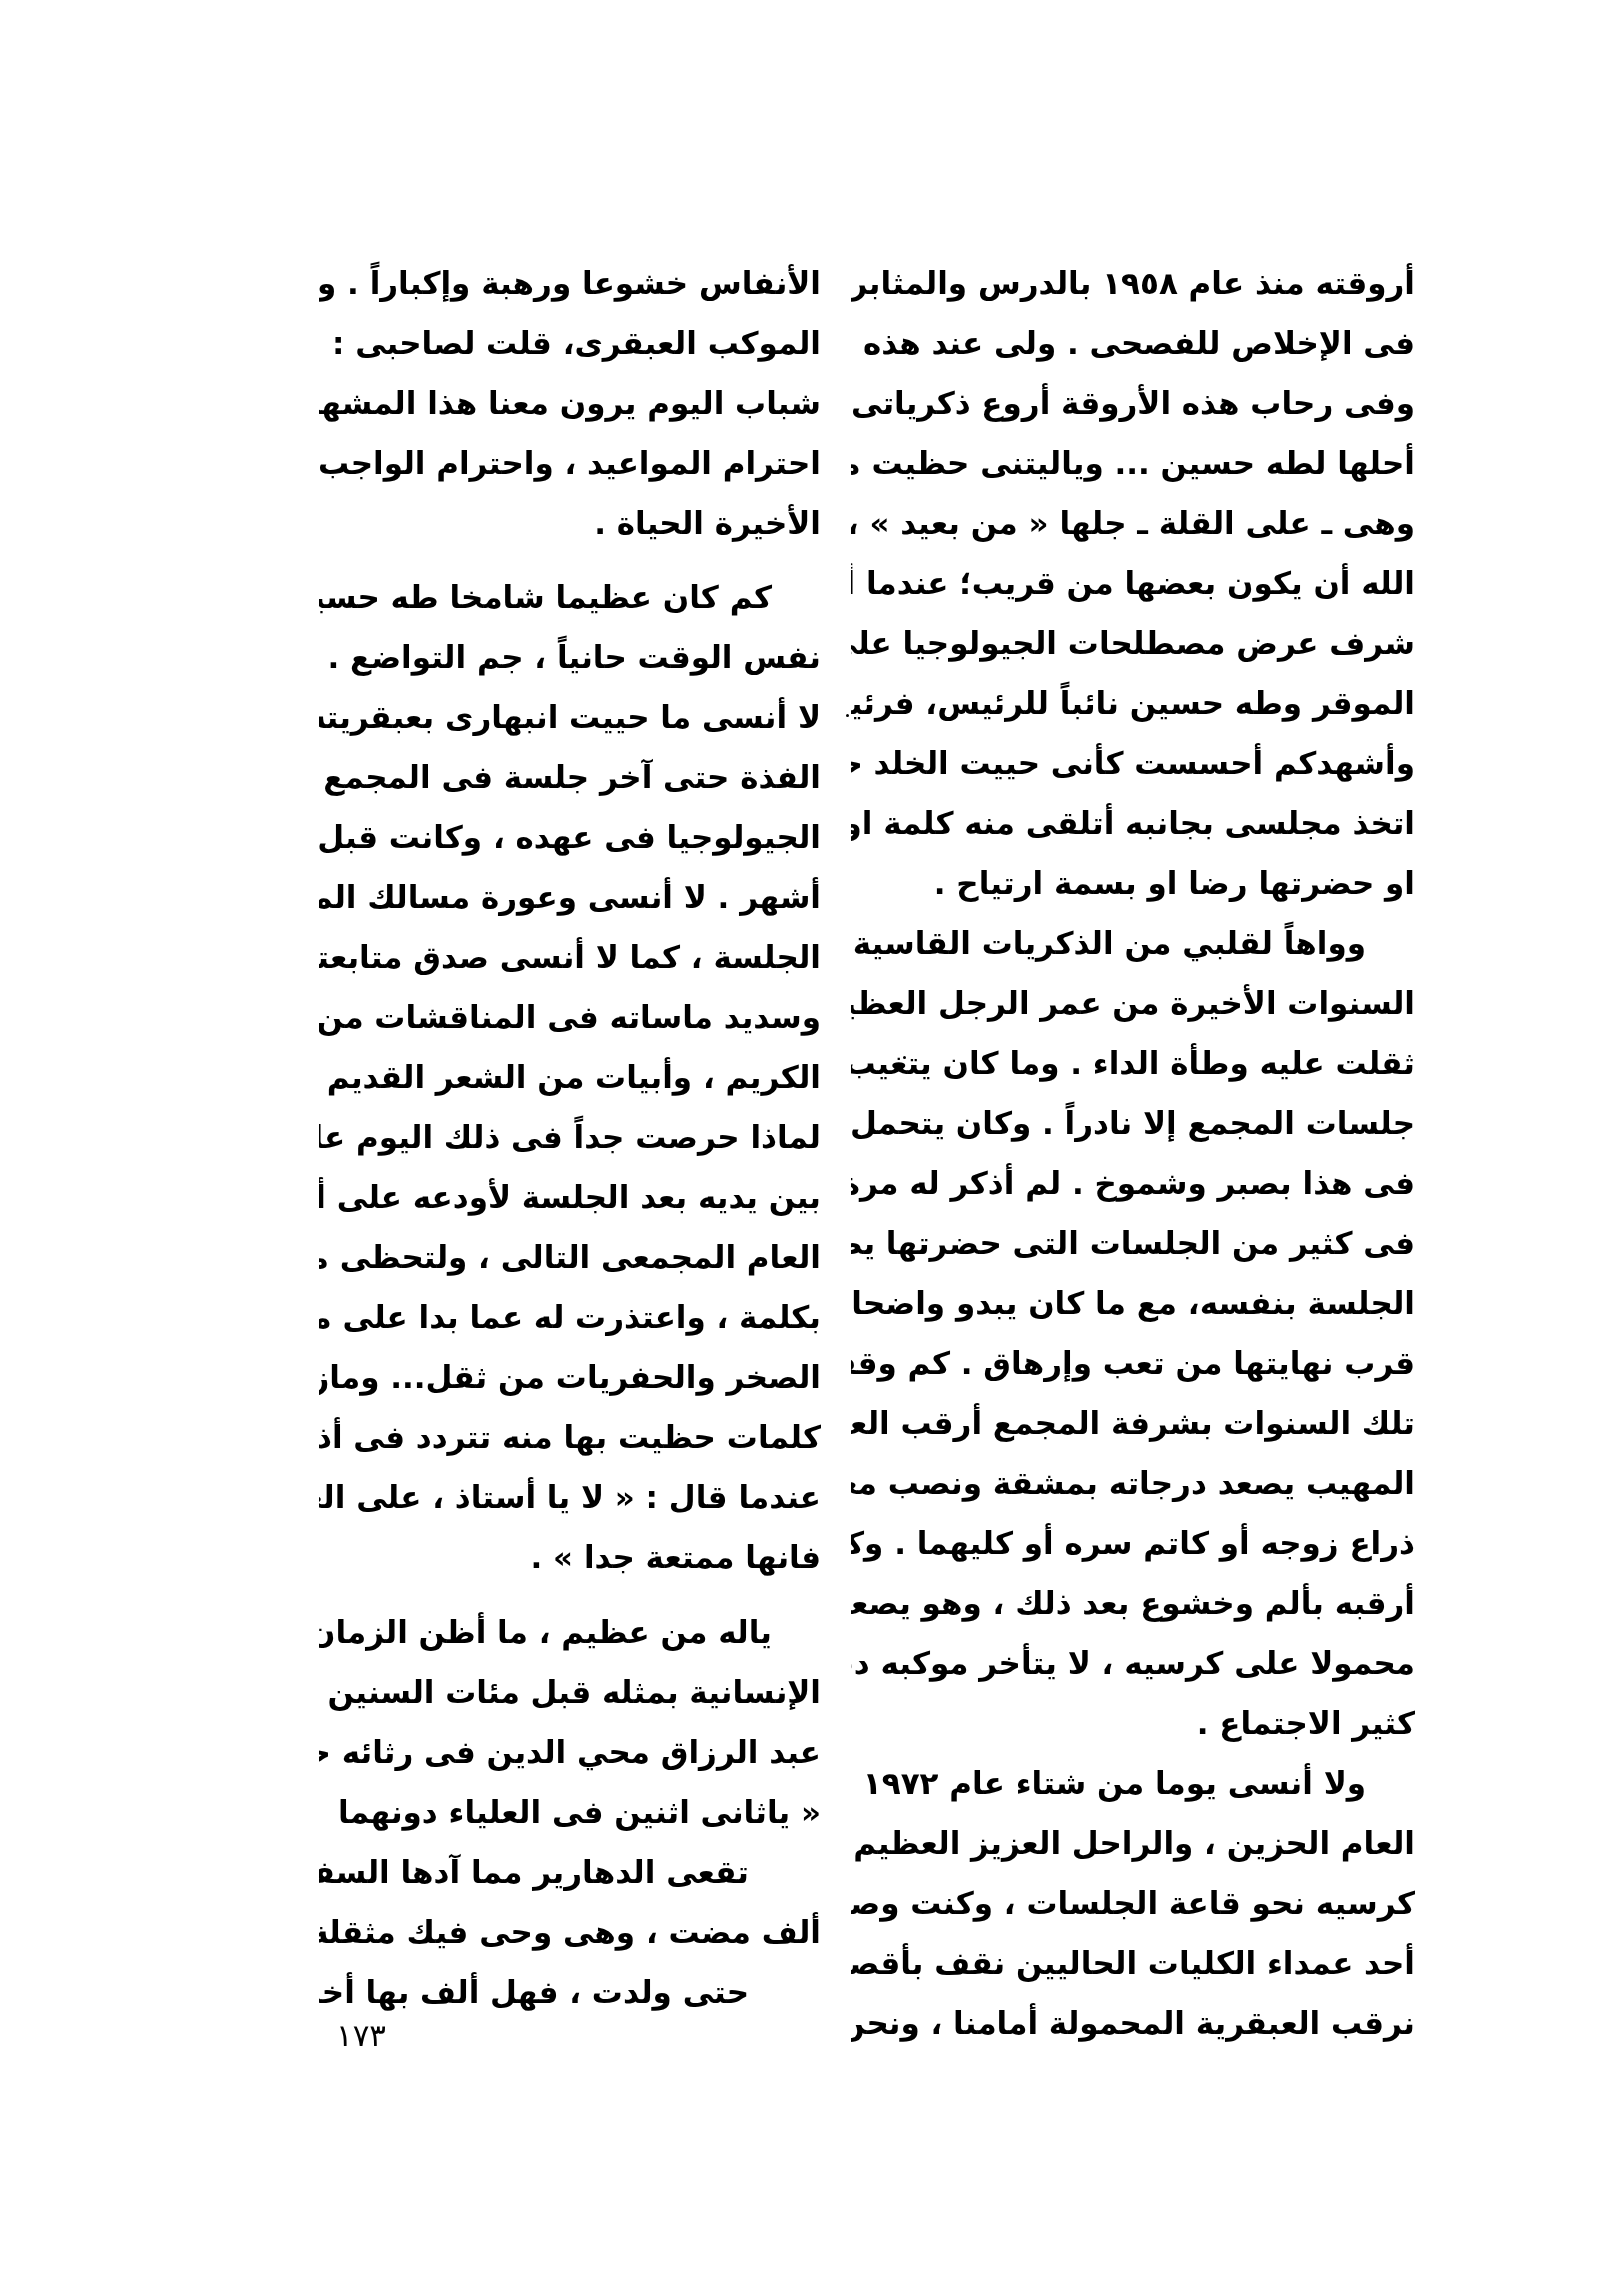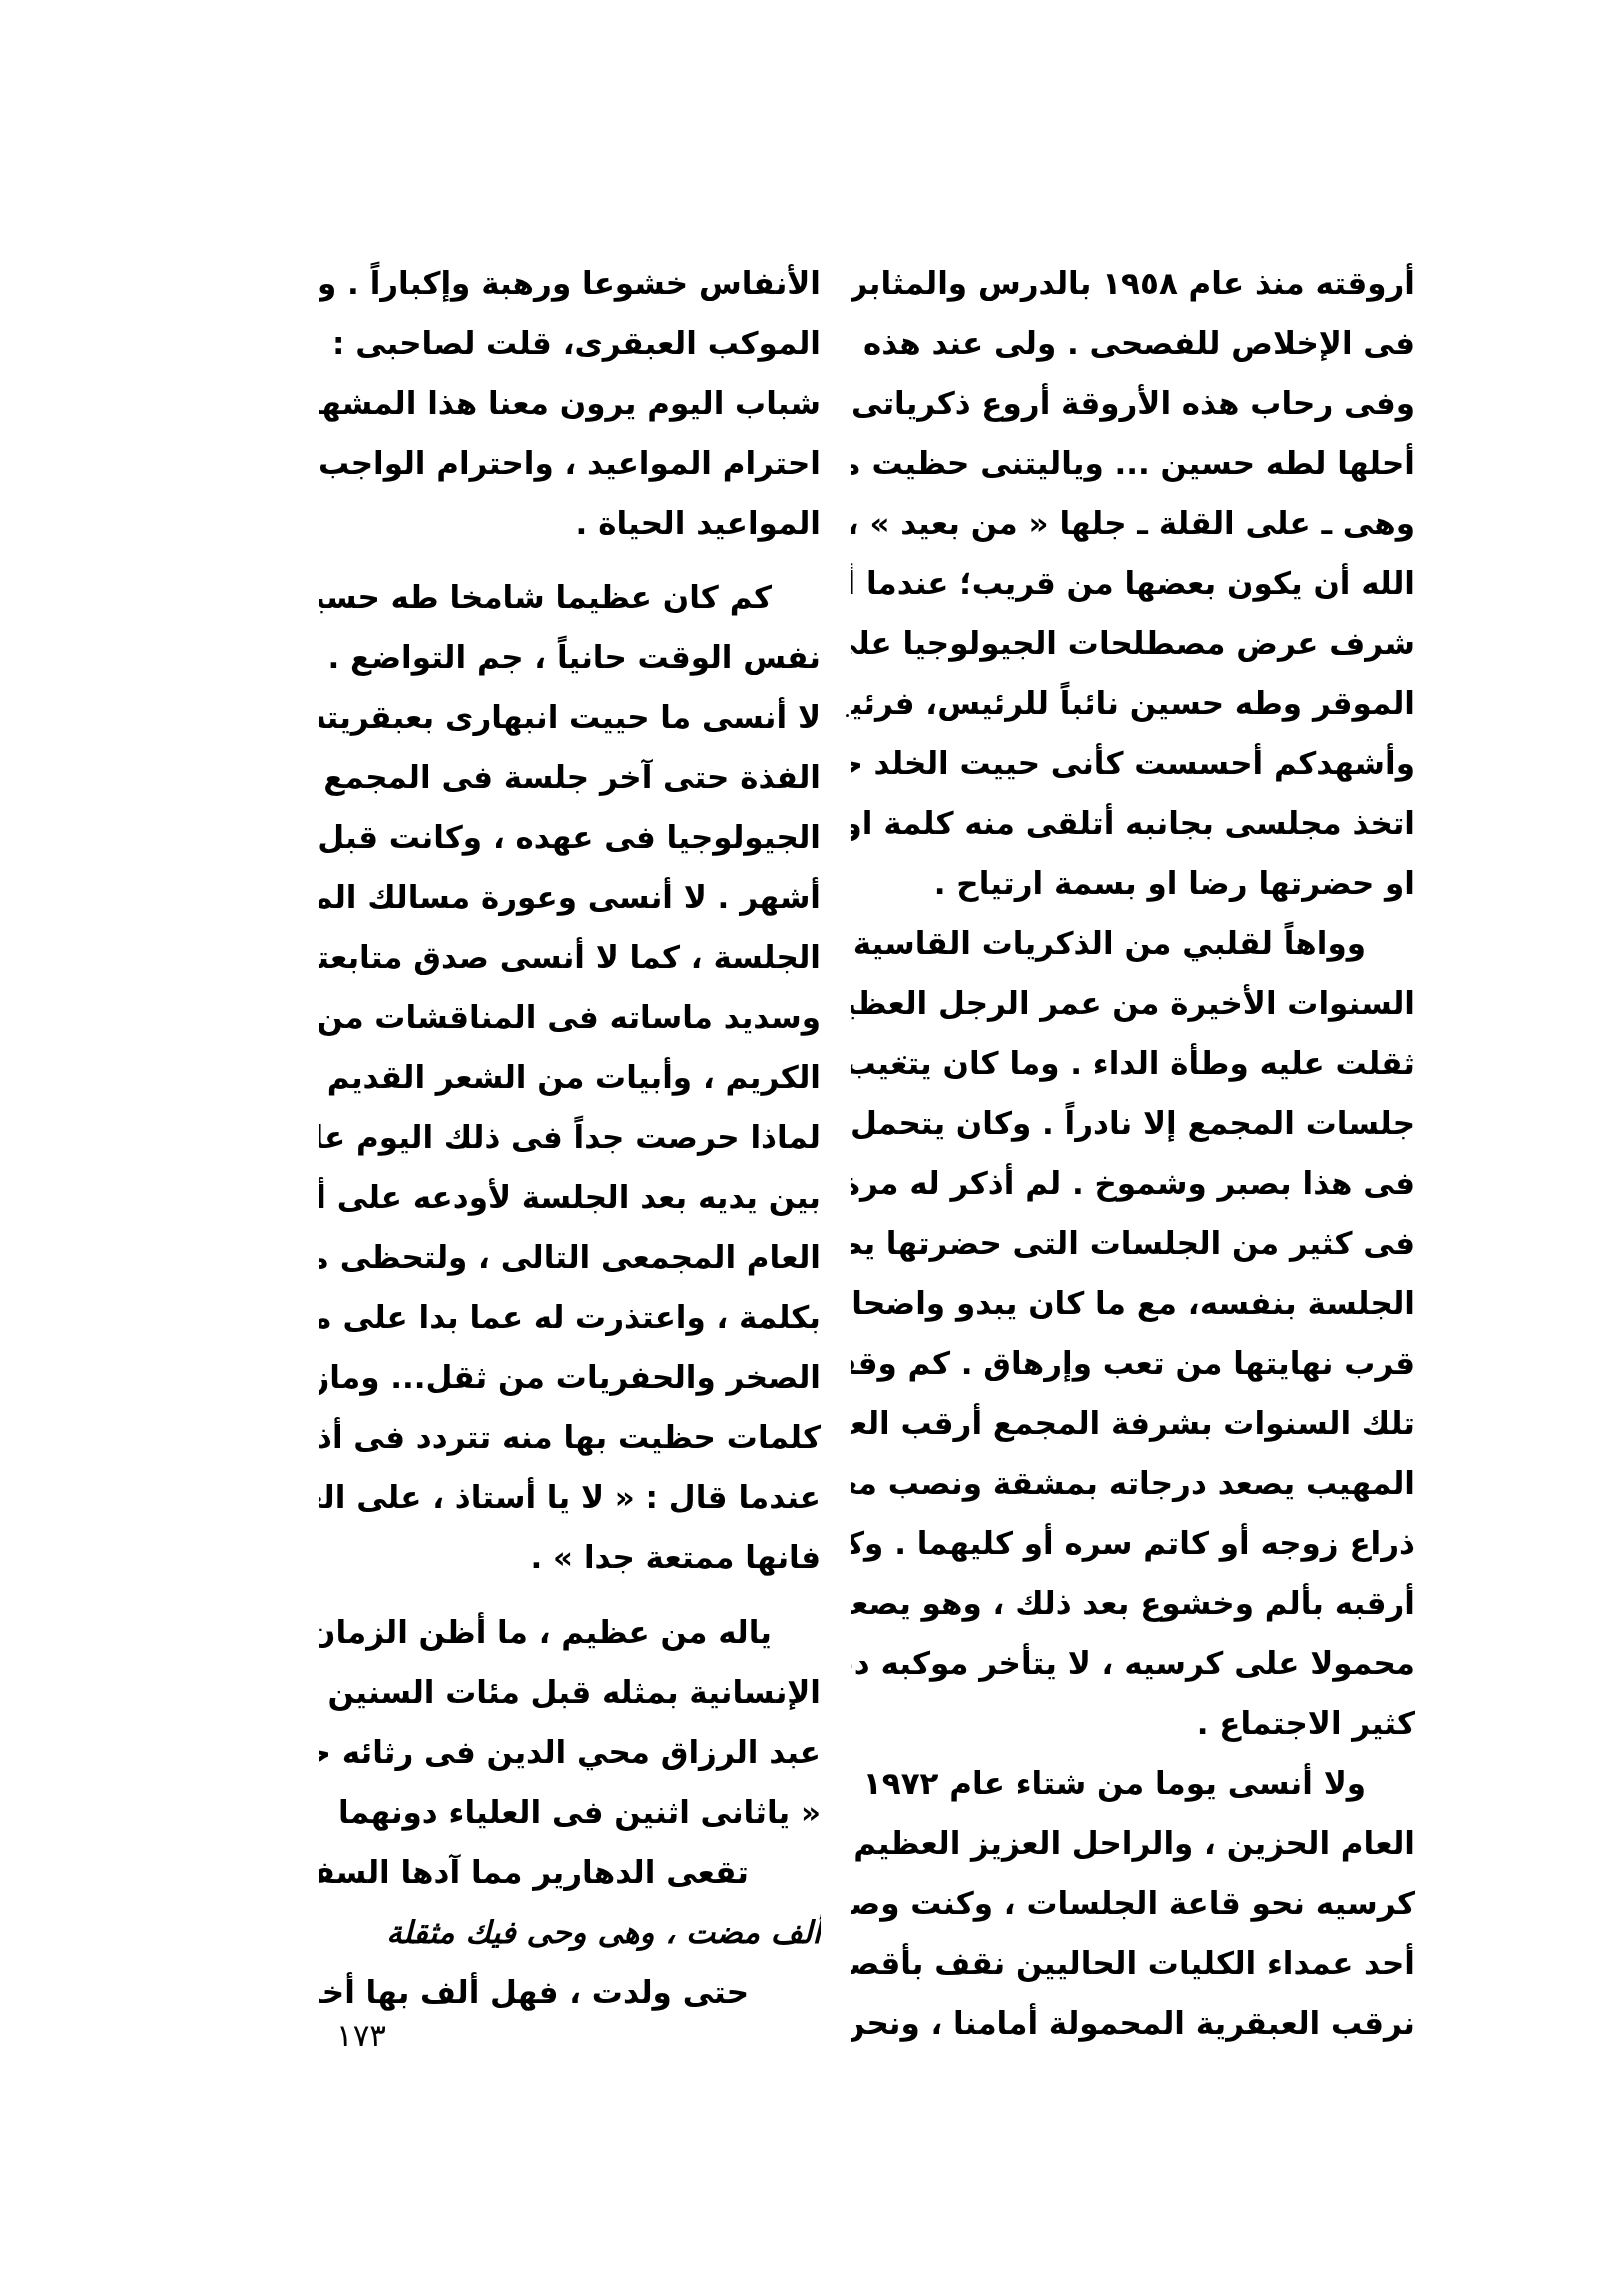--- a/index.html
+++ b/index.html
@@ -46,21 +46,21 @@
     .para-gap { height: 14.3px; display: block; }
 
     .verse {
       display: block;
       height: 60px;
       white-space: nowrap;
       overflow: hidden;
     }
     .verse.v1 { padding-right: 0; text-align: right; }
     .verse.v2 { padding-right: 72px; text-align: right; }
-    .verse.v3 { padding-right: 0; text-align: right; font-style: italic; }
+    .verse.v3 { padding-right: 0; text-align: right; }
     .verse.v4 { padding-right: 72px; text-align: right; }
 
     .page-number {
       position: absolute;
       left: 336px;
       top: 2017px;
       font-size: 31px;
       font-weight: normal;
       direction: rtl;
       font-family: "DejaVu Sans", sans-serif;
@@ -115,21 +115,21 @@
       <span class="line">نرقب العبقرية المحمولة أمامنا ، ونحن نحبس</span>
     </div>
   </div>
 
   <div class="column col-left">
     <div>
       <span class="line">الأنفاس خشوعا ورهبة وإكباراً . ولما مر</span>
       <span class="line">الموكب العبقرى، قلت لصاحبى : ياليت كل</span>
       <span class="line">شباب اليوم يرون معنا هذا المشهد حتى يتعلموا</span>
       <span class="line">احترام المواعيد ، واحترام الواجب والعمل ،</span>
-      <span class="line last">المواعيد الحياة .</span>
+      <span class="line last">الأخيرة الحياة .</span>
     </div>
     <span class="para-gap"></span>
     <div>
       <span class="line indent">كم كان عظيما شامخا طه حسين ، وكم كان فى</span>
       <span class="line">نفس الوقت حانياً ، جم التواضع . وإن أنسى</span>
       <span class="line">لا أنسى ما حييت انبهارى بعبقريته وحافظته</span>
       <span class="line">الفذة حتى آخر جلسة فى المجمع لعرض مصطلحات</span>
       <span class="line">الجيولوجيا فى عهده ، وكانت قبل وفاته ببضعة</span>
       <span class="line">أشهر . لا أنسى وعورة مسالك المادة فى تلك</span>
       <span class="line">الجلسة ، كما لا أنسى صدق متابعته لها وعمقها ،</span>

